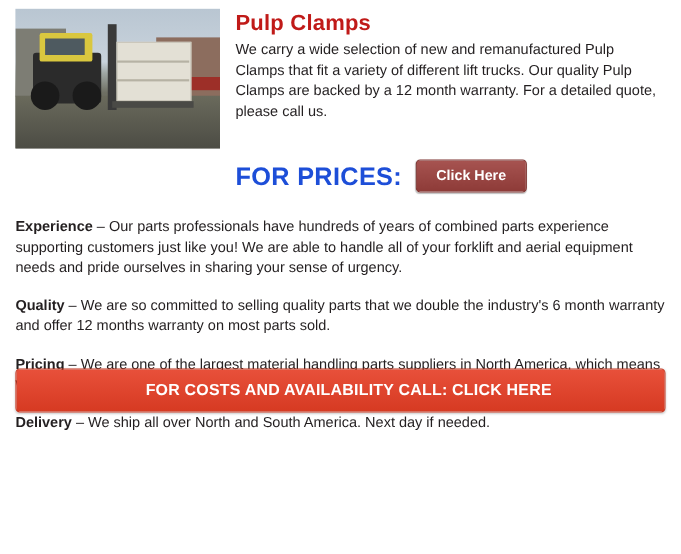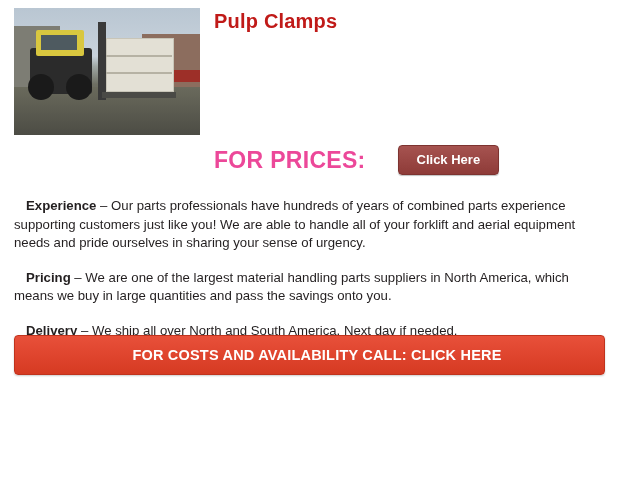--- a/index.html
+++ b/index.html
@@ -140,25 +140,25 @@
   }
 
   
   .prices-row {
     display: flex;
     align-items: center;
     margin-top: 10px;
     padding-left: 200px;
   }
   .prices-label {
-    color: #ec4899;
+    color: #1d4ed8;
     font-size: 23px;
     font-weight: bold;
     letter-spacing: 0.3px;
-    margin-right: 32px;
+    margin-right: 12px;
     white-space: nowrap;
   }
   .click-here-btn {
     display: inline-block;
     background: linear-gradient(#a65350, #8e3b38);
     color: #ffffff;
     font-size: 13px;
     font-weight: bold;
     padding: 7px 18px;
     border-radius: 4px;
@@ -174,21 +174,20 @@
     margin-top: 22px;
   }
   .para {
     font-size: 13.2px;
     line-height: 18.5px;
     margin-bottom: 16px;
     color: #231f20;
   }
   .para .lead {
     font-weight: bold;
-    margin-left: 12px;
   }
 
   
   .cta {
     position: absolute;
     left: 14px;
     right: 14px;
     bottom: 10px;
     height: 38px;
     background: linear-gradient(#e8503a, #d63a22);
@@ -225,35 +224,39 @@
       <div class="wheel2"></div>
       <div class="mast"></div>
       <div class="load"></div>
       <div class="load-line1"></div>
       <div class="load-line2"></div>
       <div class="forks"></div>
     </div>
 
     <div class="top-text">
       <h1 class="title">Pulp Clamps</h1>
+      <div class="lede">We carry a wide selection of new and remanufactured Pulp Clamps that fit a variety of different lift trucks.  Our quality Pulp Clamps are backed by a 12 month warranty.  For a detailed quote, please call us.</div>
     </div>
   </div>
 
   <div class="prices-row">
     <div class="prices-label">FOR PRICES:</div>
     <a class="click-here-btn" href="#">Click Here</a>
   </div>
 
   <div class="body">
 
     <p class="para">
       <span class="lead">Experience</span><span> – Our parts professionals have hundreds of years of combined parts experience supporting customers just like you!  We are able to handle all of your forklift and aerial equipment needs and pride ourselves in sharing your sense of urgency.</span>
     </p>
 
 
+    <p class="para">
+      <span class="lead">Quality</span><span> – We are so committed to selling quality parts that we double the industry's 6 month warranty and offer 12 months warranty on most parts sold.</span>
+    </p>
 
     <p class="para">
       <span class="lead">Pricing</span><span> – We are one of the largest material handling parts suppliers in North America, which means we buy in large quantities and pass the savings onto you.</span>
     </p>
 
     <p class="para">
       <span class="lead">Delivery</span><span> – We ship all over North and South America.  Next day if needed.</span>
     </p>
 
   </div>

